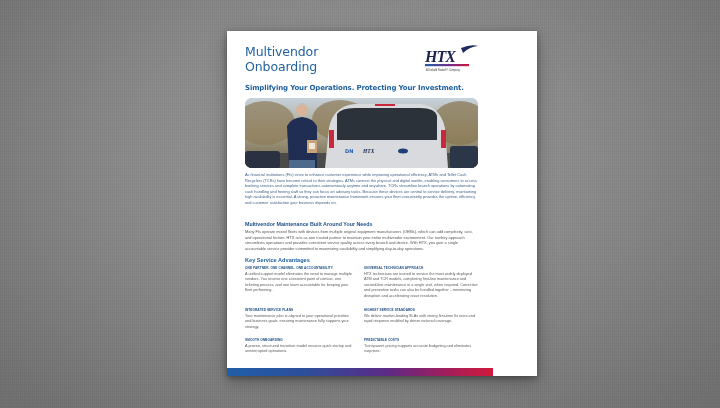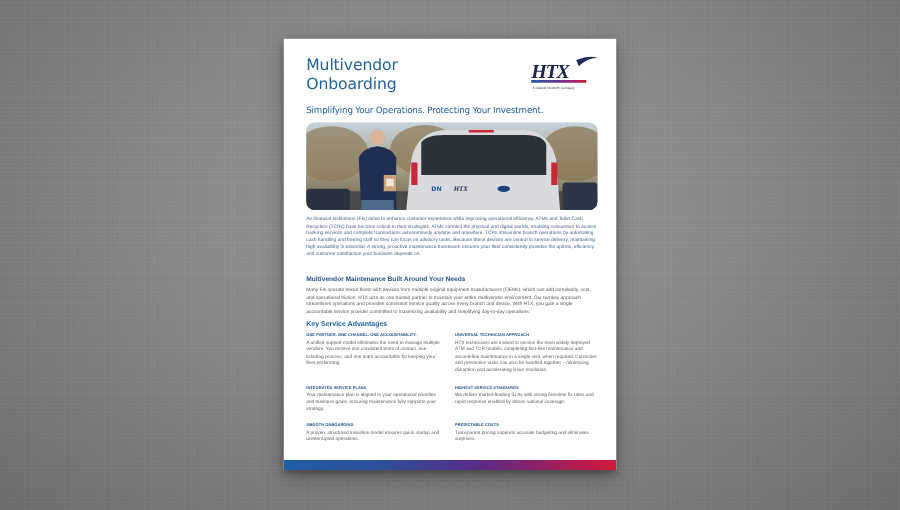--- a/index.html
+++ b/index.html
@@ -12,21 +12,21 @@
   .noise {
     position: absolute; inset: 0;
     background-image:
       repeating-linear-gradient(0deg, rgba(255,255,255,0.025) 0 1px, transparent 1px 3px),
       repeating-linear-gradient(90deg, rgba(0,0,0,0.03) 0 1px, transparent 1px 2px);
     pointer-events: none;
   }
   .doc {
     position: absolute;
     left: 227px; top: 31px;
-    width: 266px; height: 345px;
+    width: 310px; height: 345px;
     background: #ffffff;
     box-shadow: 0 2px 6px rgba(0,0,0,0.35), 0 6px 18px rgba(0,0,0,0.25);
     overflow: hidden;
   }
   .title {
     position: absolute; left: 18px; top: 13px;
     color: #22629f;
     font-family: "DejaVu Sans", sans-serif;
     font-size: 12.5px; line-height: 15px; font-weight: 400;
     letter-spacing: -0.1px;
@@ -35,21 +35,21 @@
     position: absolute; left: 196px; top: 14px; width: 56px; height: 26px;
   }
   .logo-tag {
     position: absolute; left: 199px; top: 38px;
     font-size: 2.6px; color: #444; white-space: nowrap;
   }
   .subtitle {
     position: absolute; left: 18px; top: 53px;
     color: #1d5fa0;
     font-family: "DejaVu Sans", sans-serif;
-    font-size: 7px; font-weight: normal; letter-spacing: -0.15px;
+    font-size: 7px; font-weight: bold; letter-spacing: -0.15px;
     white-space: nowrap;
   }
   .photo {
     position: absolute; left: 18px; top: 67px; width: 233px; height: 70px;
     border-radius: 7px; overflow: hidden;
     background: linear-gradient(180deg, #bcc6cf 0%, #a9a58f 40%, #7a6d4f 75%, #4e4a40 100%);
   }
   .p-text {
     position: absolute;
     font-size: 3.9px; line-height: 5.6px; color: #3d5f86;

